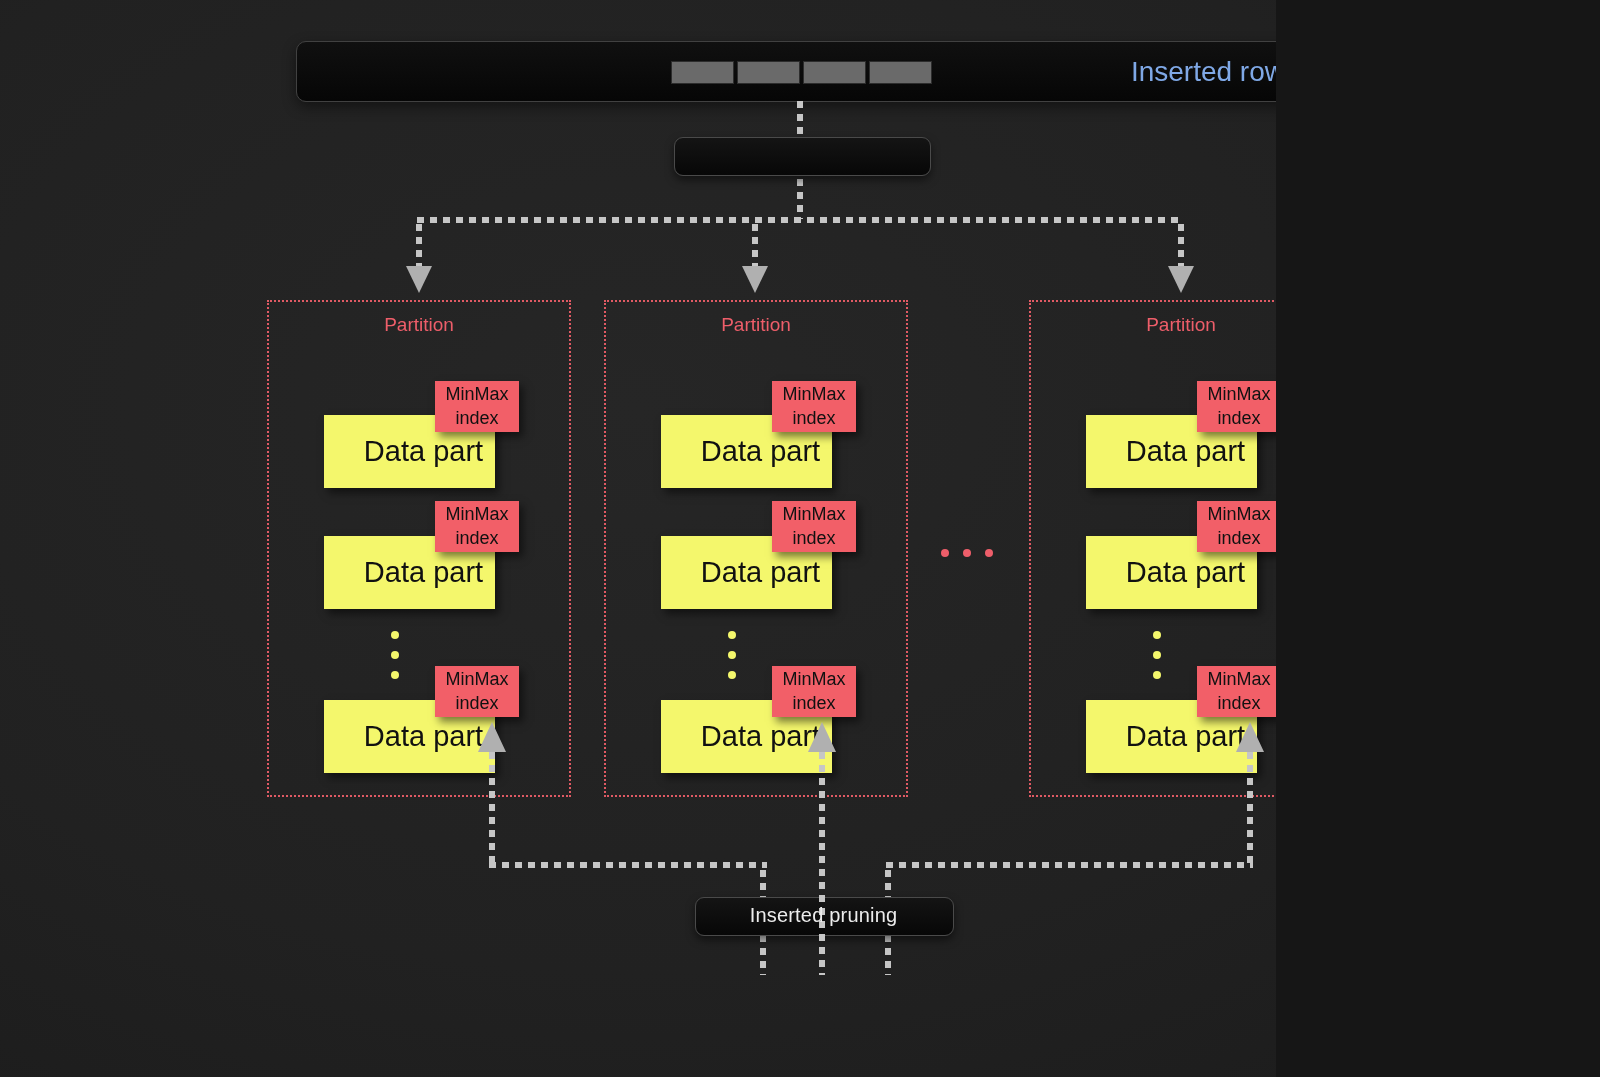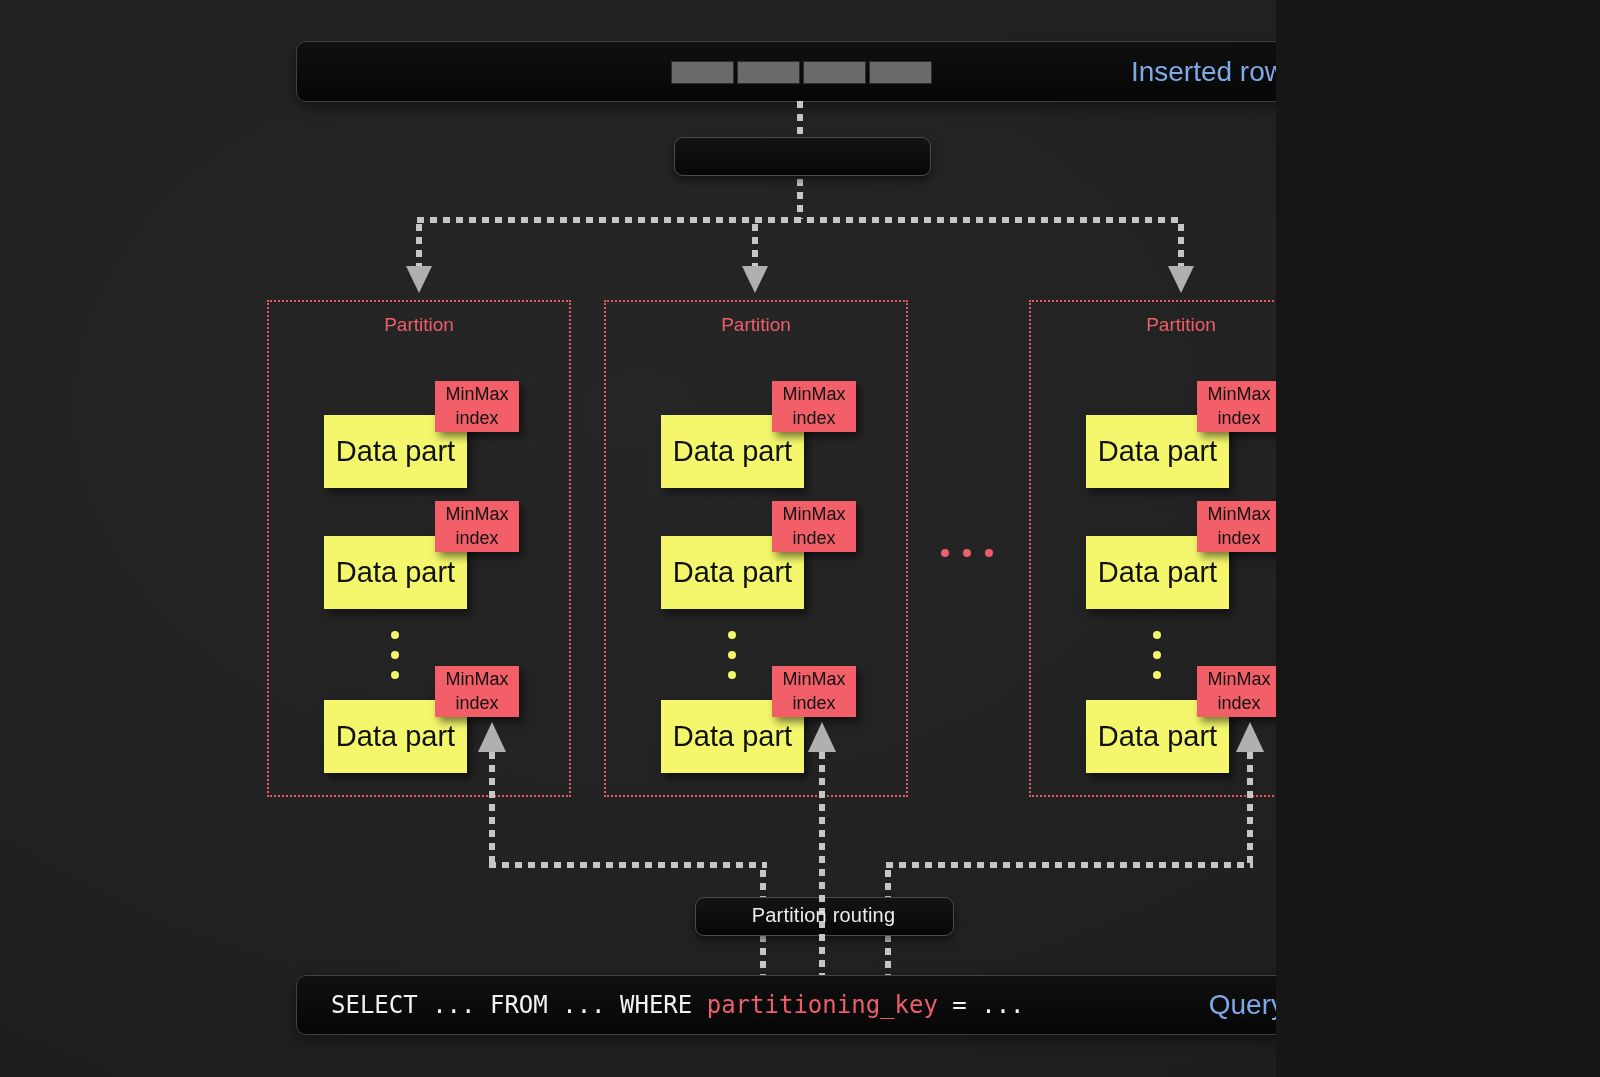--- a/index.html
+++ b/index.html
@@ -54,21 +54,21 @@
   .minmax{
     position:absolute;left:166px;width:84px;height:51px;box-sizing:border-box;
     background:#f25f68;color:#111;font-size:18px;line-height:1.3;
     display:flex;align-items:center;justify-content:center;text-align:center;
     box-shadow:4px 5px 8px rgba(0,0,0,.5);z-index:2;
   }
   .datapart{
     position:absolute;left:55px;width:143px;height:73px;
     background:#f4f76c;color:#111;font-size:29px;
     display:flex;align-items:center;justify-content:center;
-    box-shadow:4px 5px 8px rgba(0,0,0,.5);z-index:1;
+    box-shadow:4px 5px 8px rgba(0,0,0,.5);z-index:1;padding-left:28px;
   }
   .vdots{position:absolute;left:122px;top:329px;display:flex;flex-direction:column;gap:12px;z-index:1;}
   .vdots i{width:8px;height:8px;border-radius:50%;background:#f4f76c;}
   .hdots{position:absolute;left:941px;top:549px;display:flex;gap:14px;z-index:2;}
   .hdots i{width:8px;height:8px;border-radius:50%;background:#ee5e6a;}
   
   .code{
     position:absolute;left:34px;top:50%;transform:translateY(-50%);
     font-family:"DejaVu Sans Mono","Liberation Mono",monospace;
     font-size:24px;color:#f2f2f2;white-space:pre;
@@ -160,20 +160,16 @@
 
   <div class="arrow-up" style="left:1236px;top:722px;"></div>
   <div class="vdash" style="left:1247px;top:752px;height:114px;"></div>
   <div class="hdash" style="left:886px;top:862px;width:367px;"></div>
   <div class="vdash" style="left:885px;top:870px;height:105px;z-index:1;"></div>
 
   <div class="arrow-up" style="left:808px;top:722px;"></div>
   <div class="vdash" style="left:819px;top:752px;height:223px;z-index:4;"></div>
 
   <div class="pill" style="left:695px;top:897px;width:257px;height:37px;"></div>
-  <div class="pill-text" style="left:695px;top:897px;width:257px;height:37px;">Partition routing</div>
+  <div class="pill-text" style="left:695px;top:897px;width:257px;height:37px;">Inserted pruning</div>
 
-  <div class="panel" style="top:975px;height:58px;">
-    <div class="code"><span>SELECT ... FROM ... WHERE </span><span class="kw">partitioning_key</span><span> = ...</span></div>
-    <div class="blue-text right-label">Query</div>
-  </div>
 
 </div>
 
 </body></html>

